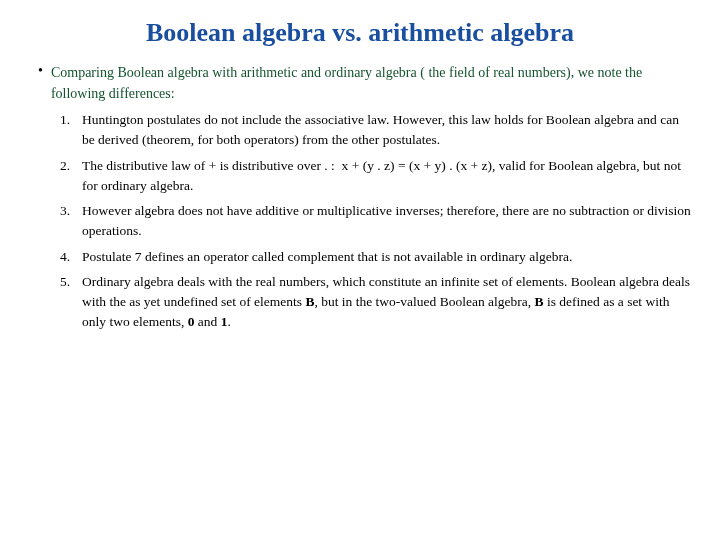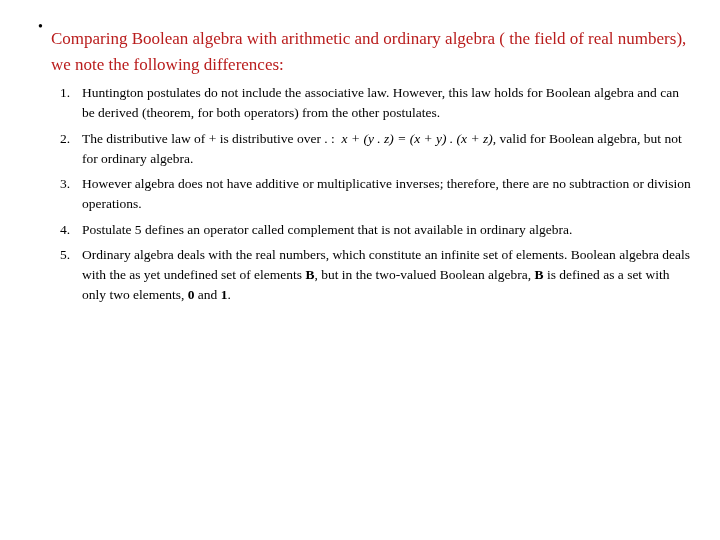--- a/index.html
+++ b/index.html
@@ -42,24 +42,23 @@
       margin-bottom: 6px;
     }
 
     .bullet {
       margin-right: 8px;
       font-size: 14px;
       margin-top: 1px;
     }
 
     .intro-text {
-      font-size: 17px;
+      font-size: 14px;
       line-height: 1.5;
-      color: #b91c1c;
-      margin-top: 8px;
+      color: #14532d;
     }
 
     .numbered-list {
       margin-left: 22px;
       margin-top: 4px;
     }
 
     .list-item {
       display: flex;
       align-items: flex-start;
@@ -72,33 +71,33 @@
     .list-num {
       min-width: 22px;
       font-size: 13.5px;
     }
 
     .list-text {
       flex: 1;
     }
 
     .math-inline {
-      font-style: italic;
     }
 
     .math-bold {
       font-weight: bold;
       font-style: normal;
     }
   </style>
 </head>
 <body>
 
 <div class="page-container">
 
+  <div class="page-title">Boolean algebra vs. arithmetic algebra</div>
 
   <div class="content-area">
 
     <div class="bullet-section">
       <span class="bullet">•</span>
       <span class="intro-text">Comparing Boolean algebra with arithmetic and ordinary algebra ( the field of real numbers), we note the following differences:</span>
     </div>
 
     <div class="numbered-list">
 
@@ -114,21 +113,21 @@
         </span>
       </div>
 
       <div class="list-item">
         <span class="list-num">3.</span>
         <span class="list-text">However algebra does not have additive or multiplicative inverses; therefore, there are no subtraction or division operations.</span>
       </div>
 
       <div class="list-item">
         <span class="list-num">4.</span>
-        <span class="list-text">Postulate 5 defines an operator called complement that is not available in ordinary algebra.</span>
+        <span class="list-text">Postulate 7 defines an operator called complement that is not available in ordinary algebra.</span>
       </div>
 
       <div class="list-item">
         <span class="list-num">5.</span>
         <span class="list-text">
           Ordinary algebra deals with the real numbers, which constitute an infinite set of elements. Boolean algebra deals with the as yet undefined set of elements <span class="math-bold">B</span>, but in the two-valued Boolean algebra, <span class="math-bold">B</span> is defined as a set with only two elements, <span class="math-bold">0</span> and <span class="math-bold">1</span>.
         </span>
       </div>
 
     </div>

